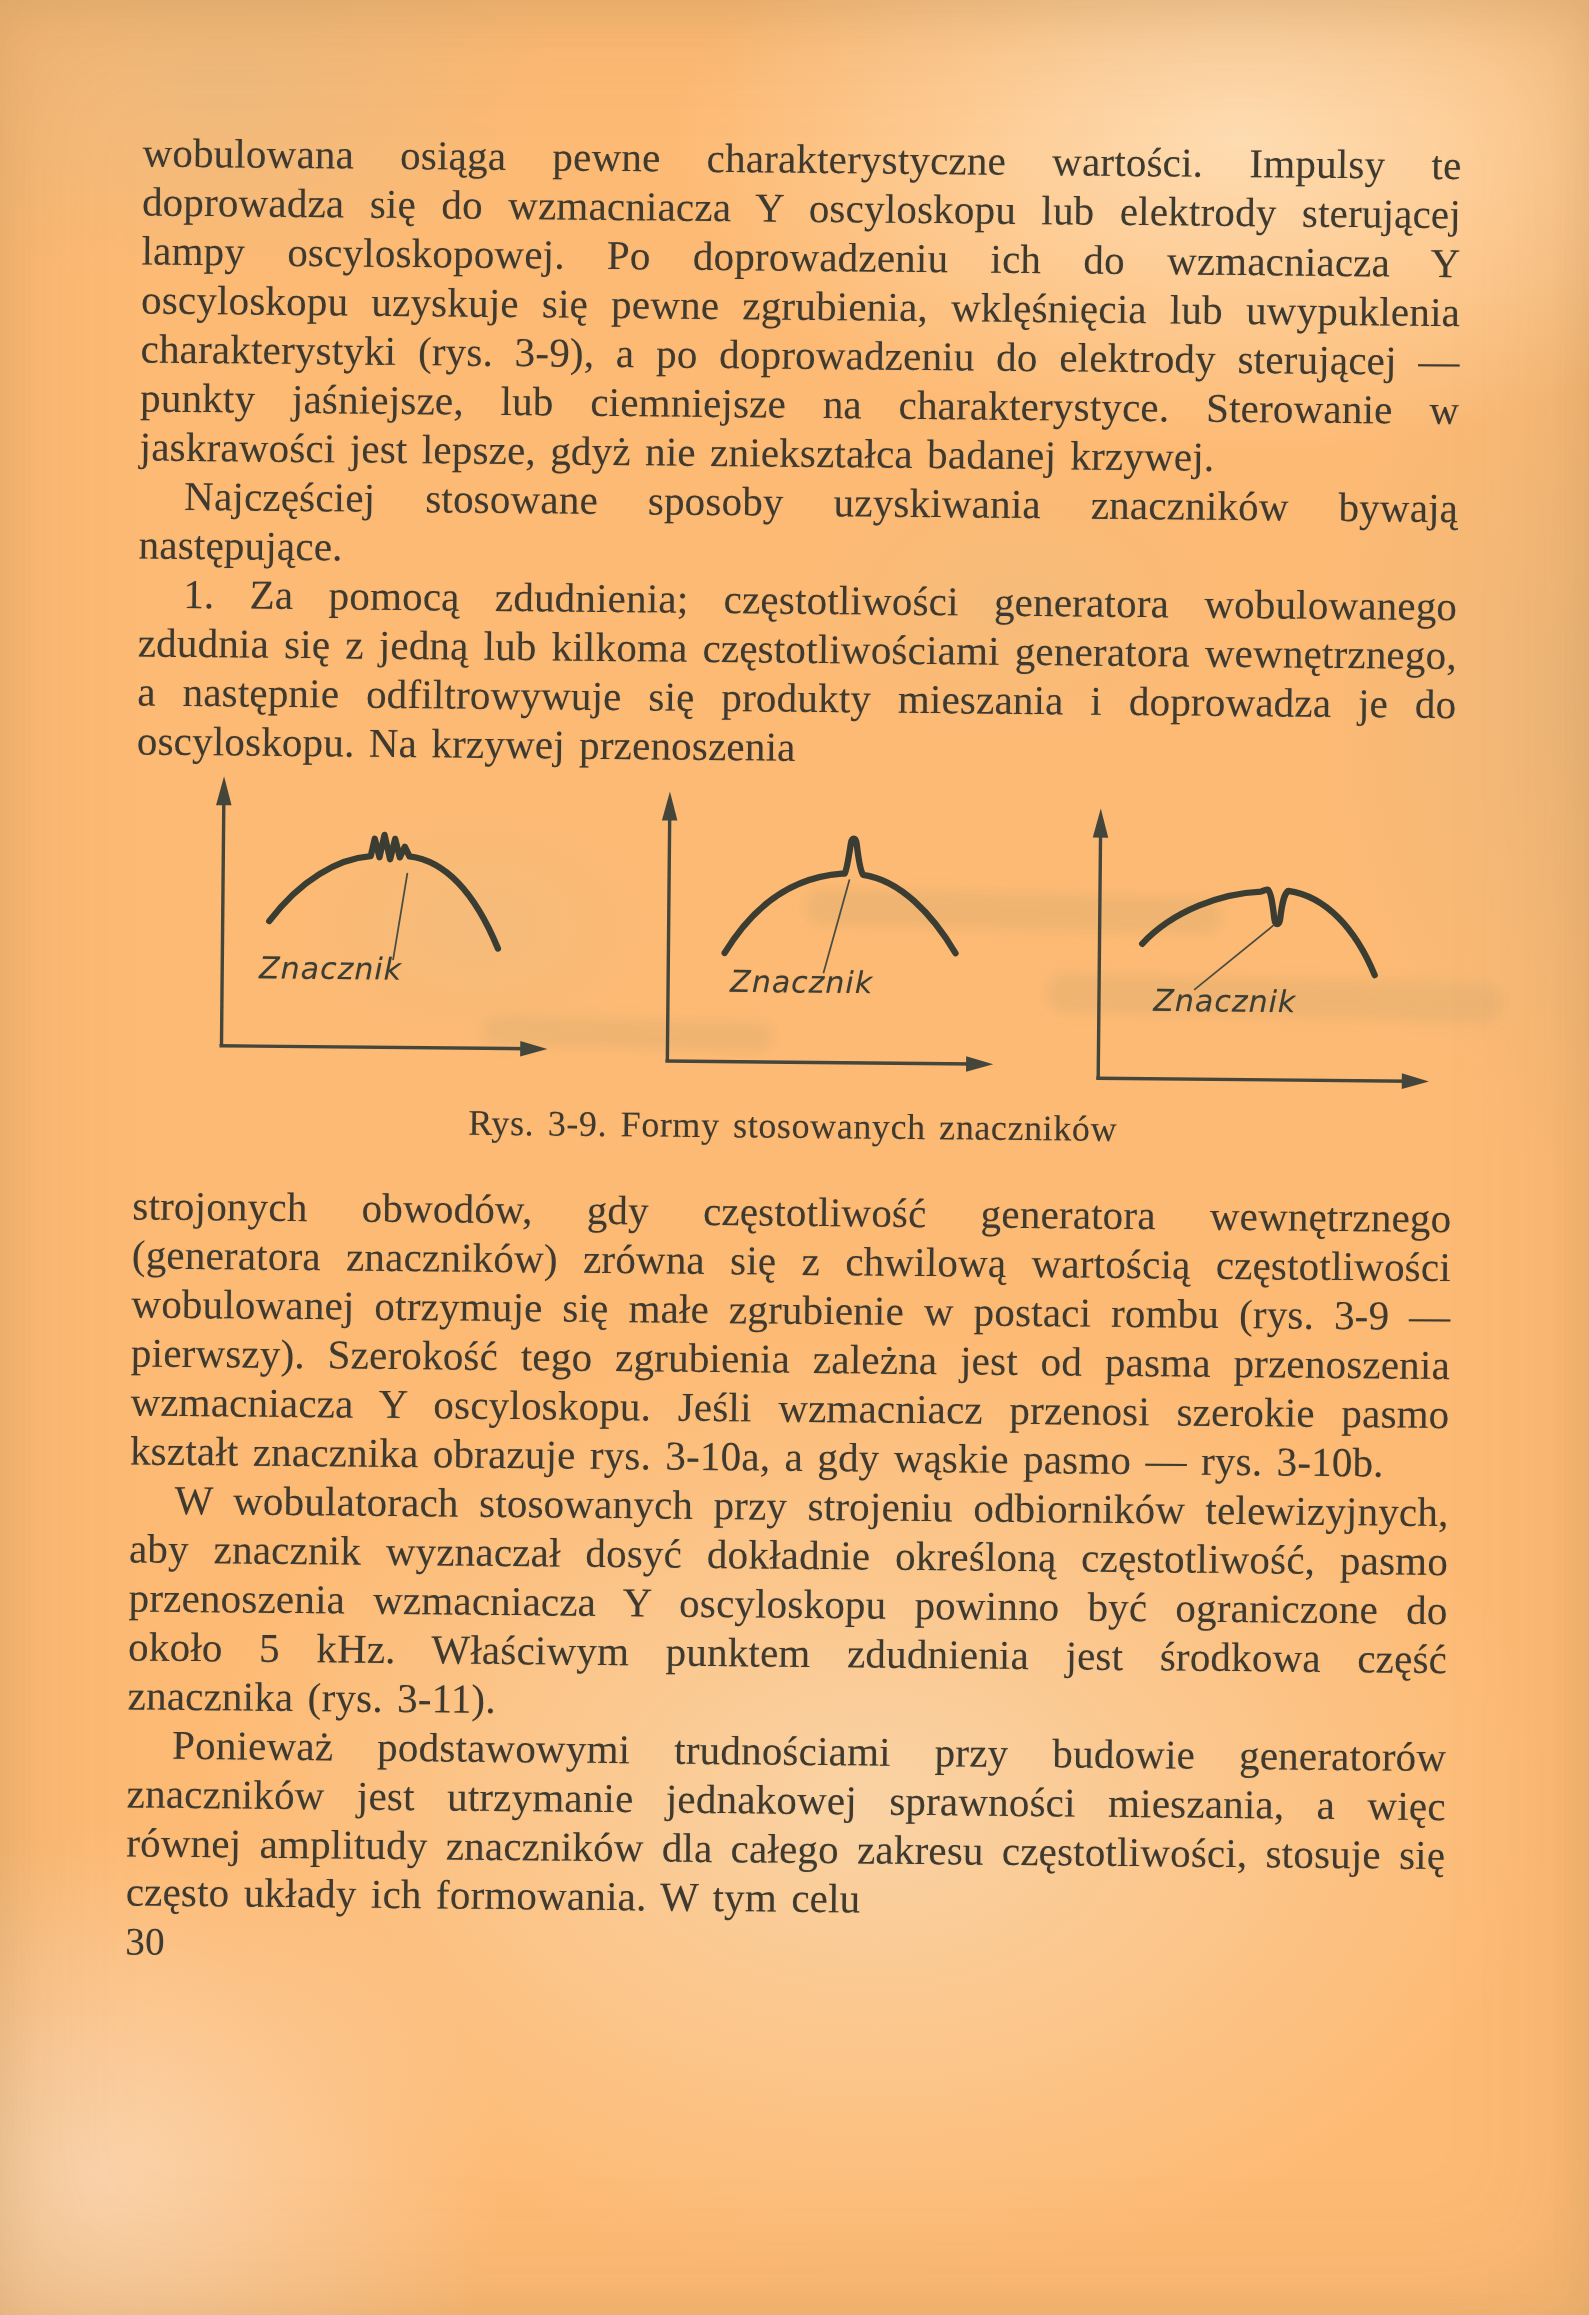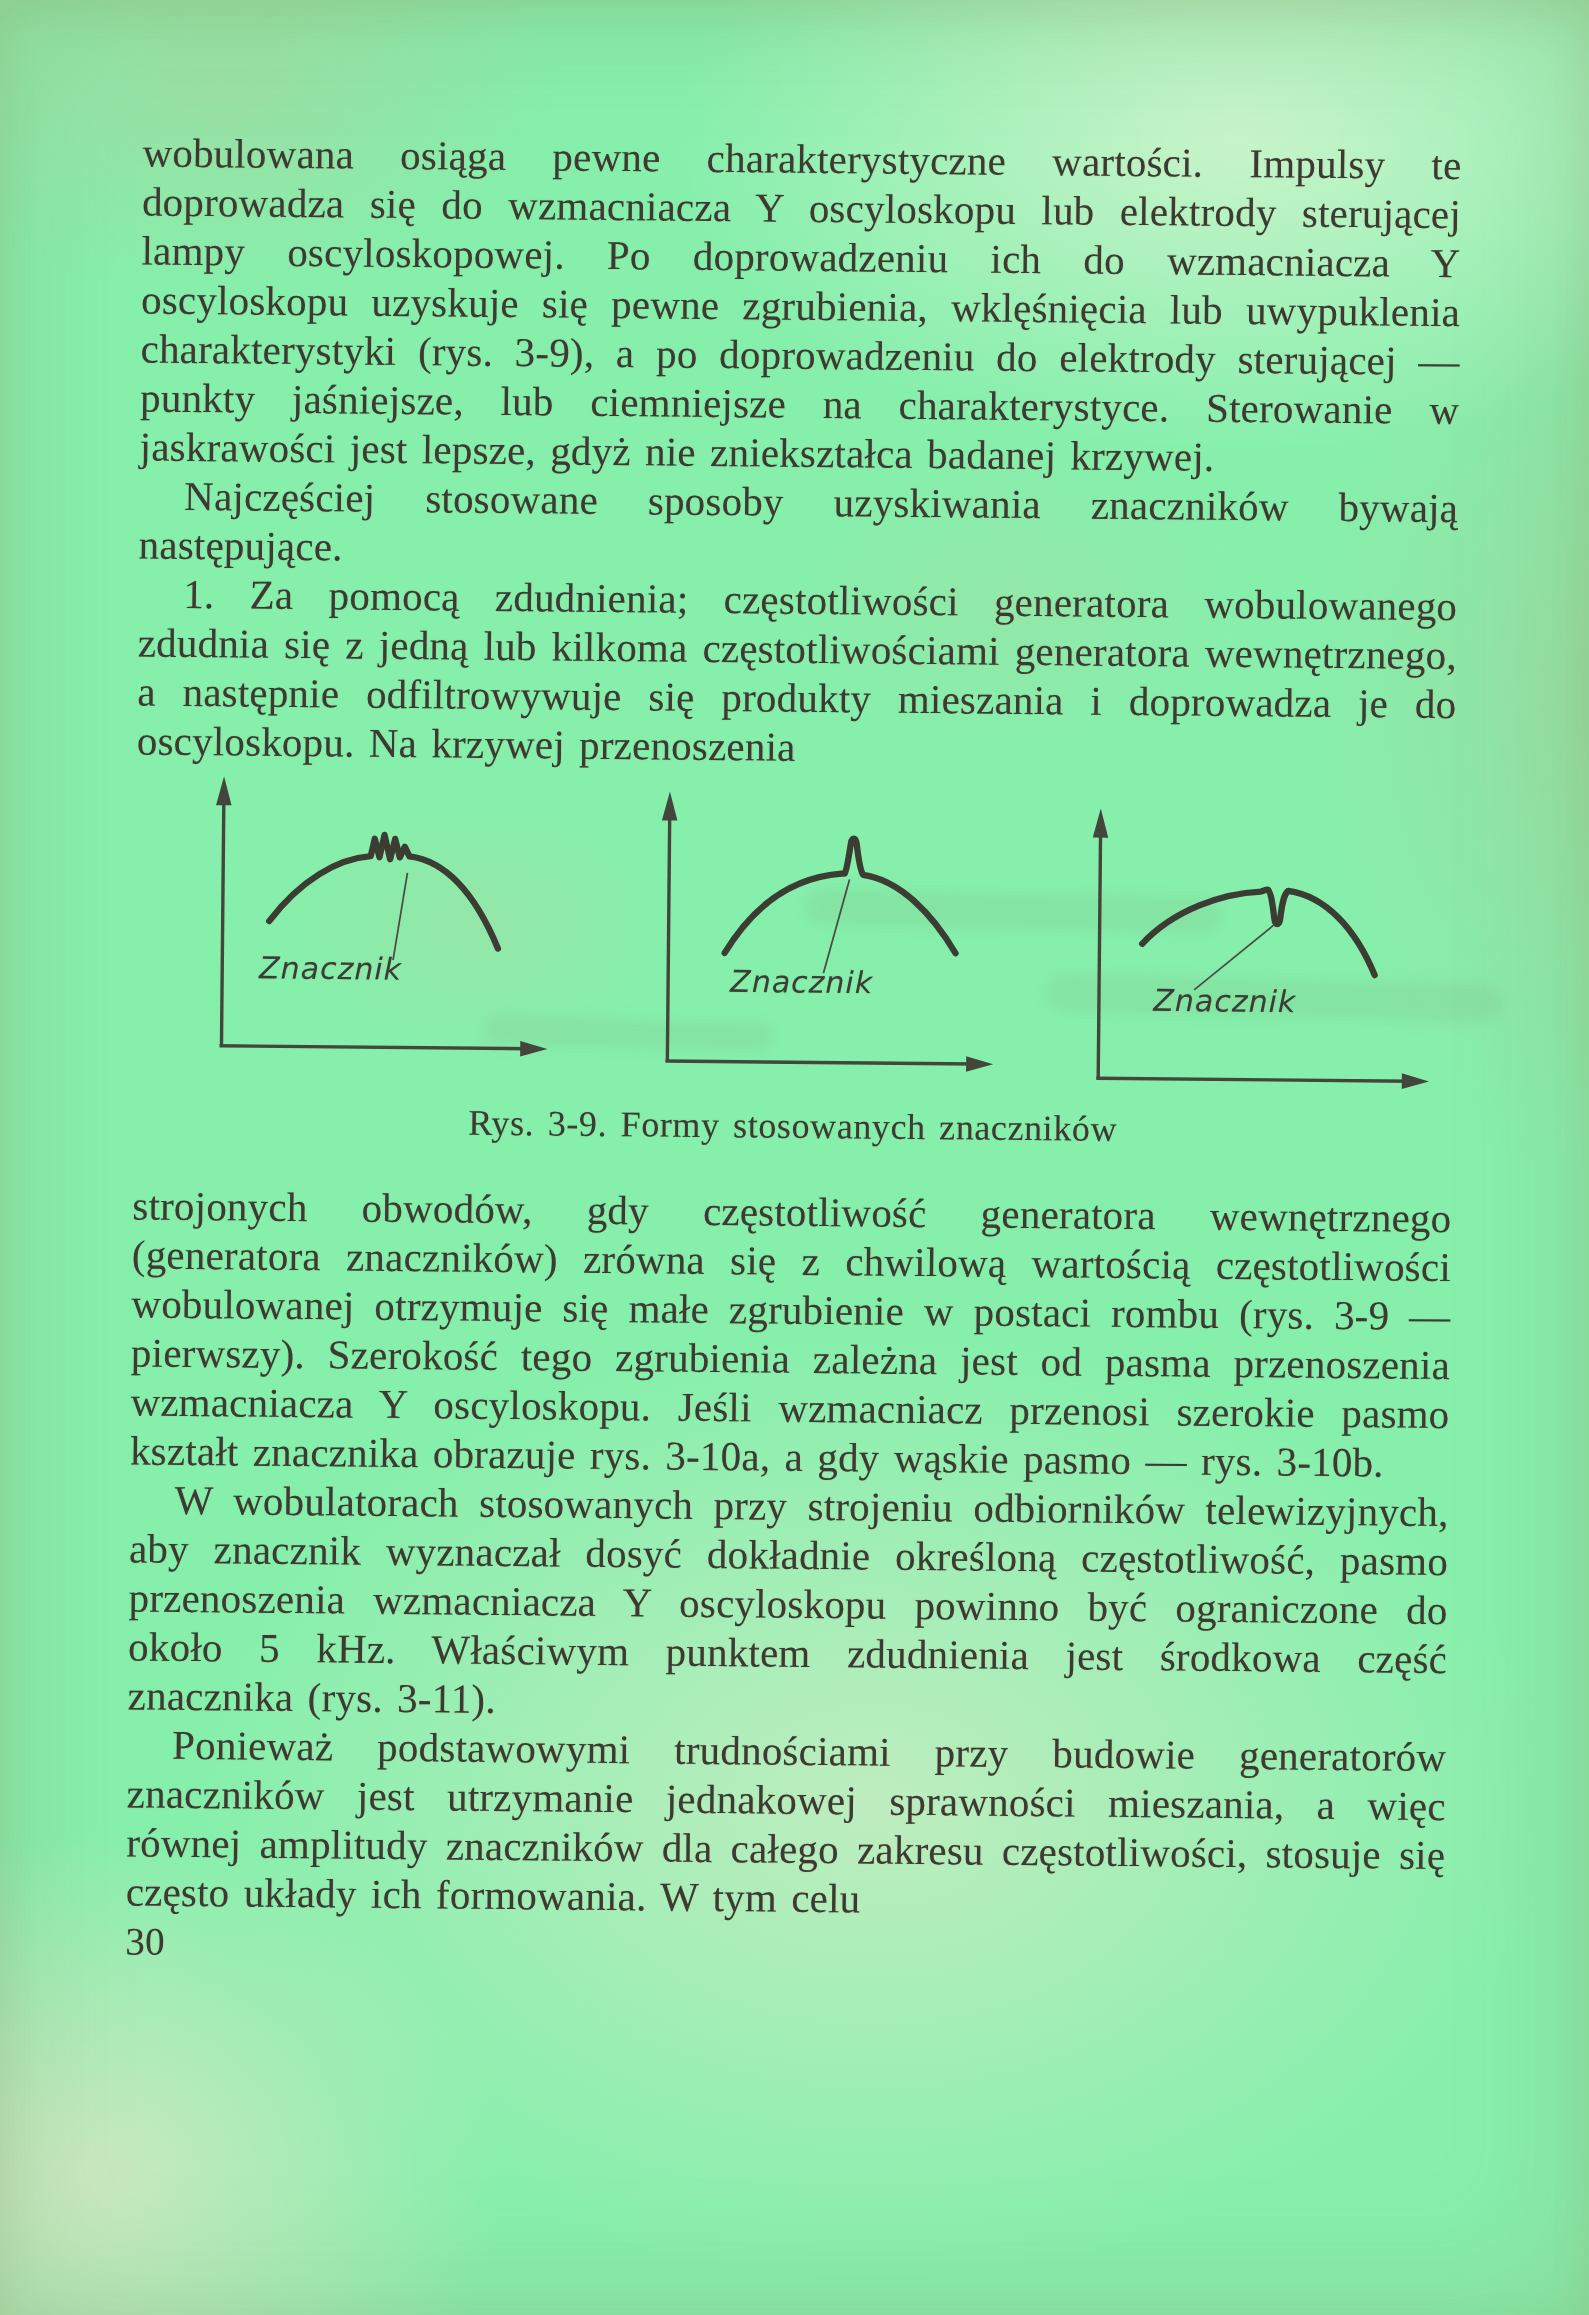--- a/index.html
+++ b/index.html
@@ -1,20 +1,20 @@
 <!DOCTYPE html>
 <html><head>
 <meta charset="utf-8">
 <style>
   html,body{margin:0;padding:0;background:#6b6258;}
   .page{
     position:relative;
     width:1589px;height:2315px;
     margin:0 auto;
-    background:#86efac;
+    background:#fdba74;
     overflow:hidden;
     font-family:"Liberation Serif", serif;
     color:#3e3a2f;
   }
   
   .page::before{
     content:"";position:absolute;inset:0;pointer-events:none;
     background:
       radial-gradient(ellipse 873px 485px at 78% 6%, rgba(255,248,228,.55), transparent 65%),
       radial-gradient(ellipse 679px 582px at 6% 94%, rgba(248,228,208,.6), transparent 60%),

